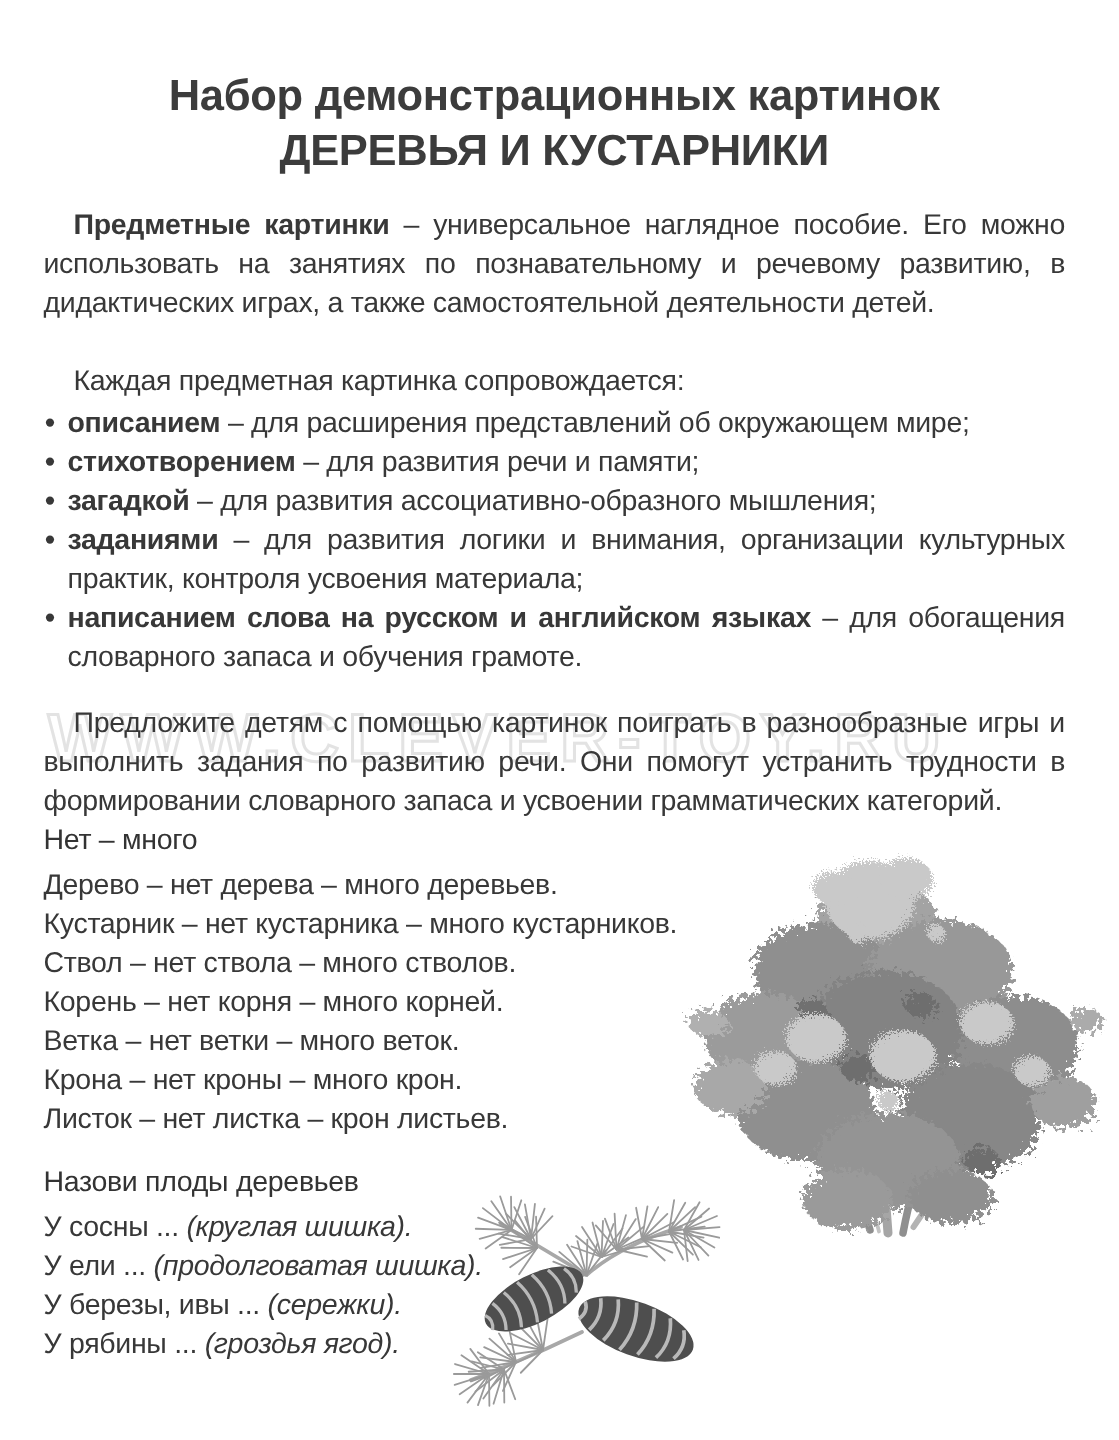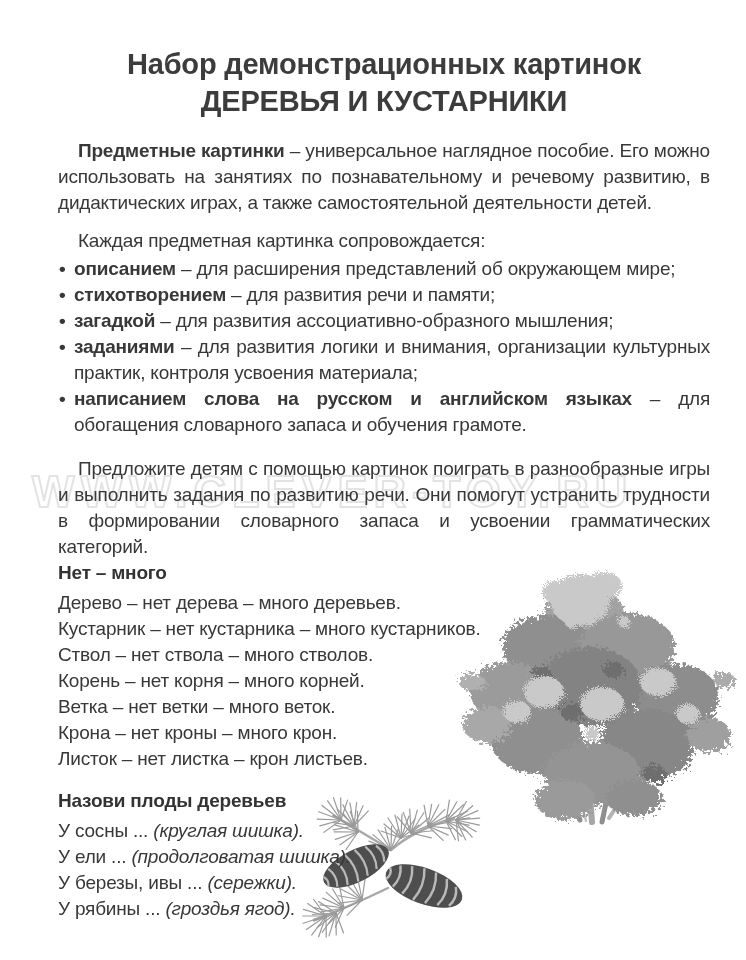--- a/index.html
+++ b/index.html
@@ -1,33 +1,33 @@
 <!DOCTYPE html>
 <html lang="ru"><head>
 <meta charset="utf-8">
 <style>
   html,body{margin:0;padding:0}
   body{
     width:746px;height:960px;background:#ffffff;position:relative;overflow:hidden;
     font-family:"Liberation Sans","DejaVu Sans",sans-serif;
     color:#383838;letter-spacing:-0.2px;
   }
-  .content{position:relative;z-index:2;padding:46px 36px 0 58px}
+  .content{position:relative;z-index:2;padding:46px 36px 0 29px}
   .title{font-weight:bold;font-size:29px;line-height:37px;text-align:center;color:#3c3c3c;margin:0 0 18px 0}
   p{margin:0;font-size:19px;line-height:26px}
   .indent{text-indent:20px}
   .just{text-align:justify}
-  .lead{margin-bottom:12px}
+  .lead{margin-bottom:26px}
   .items-intro{margin-bottom:2px}
   ul.props{list-style:none;margin:0 0 18px 0;padding:0}
   ul.props li{position:relative;padding-left:16px;font-size:19px;line-height:26px;text-align:justify}
   ul.props li .bullet{position:absolute;left:1px;top:0;font-weight:bold}
   .term{font-weight:bold}
   .suggest{}
-  h2{font-size:19px;line-height:26px;font-weight:bold;color:#333333;margin:0 0 4px 0}
+  h2{font-size:19px;line-height:26px;font-weight:normal;color:#333333;margin:0 0 4px 0}
   .block{margin-bottom:16px}
   .lines div{font-size:19px;line-height:26px;white-space:nowrap}
   .ans{font-style:italic}
   .watermark{
     position:absolute;left:32px;top:466px;z-index:1;white-space:nowrap;
     font-weight:bold;font-size:45px;letter-spacing:6px;
     color:transparent;text-align:right;-webkit-text-stroke:2px #e3e3e3;
   }
   .illus{position:absolute;z-index:0}
   #shrub{left:452px;top:562px}

